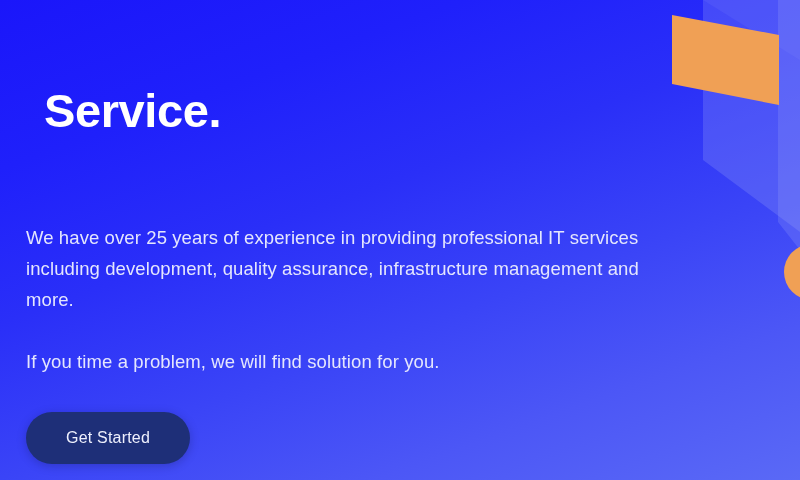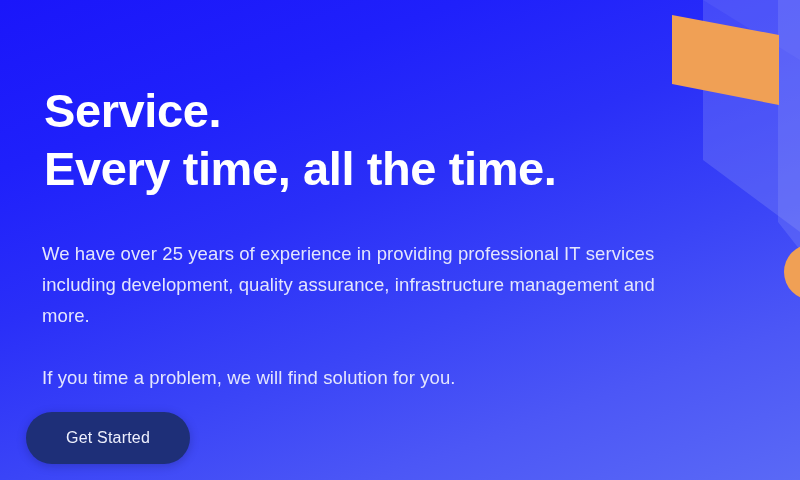--- a/index.html
+++ b/index.html
@@ -62,21 +62,21 @@
     white-space: nowrap;
   }
   .headline .line {
     display: block;
   }
 
   .body-copy {
     position: absolute;
     left: 0;
     top: 222px;
-    margin: 16px;
+    margin: 0;
     width: 620px;
     color: #e4e6fd;
     font-size: 18.5px;
     font-weight: normal;
     line-height: 31px;
     letter-spacing: 0.1px;
   }
   .body-copy .para2 {
     display: block;
     margin-top: 31px;
@@ -124,21 +124,20 @@
 
         <circle cx="812" cy="272" r="28" fill="#F0A055"></circle>
       </g>
     </svg>
   </div>
 
   <div class="content">
 
     <h1 class="headline">
       <span class="line">Service.</span>
-      <span class="line">Every time, all the time.</span>
     </h1>
 
     <div class="body-copy">
       <span class="para1">We have over 25 years of experience in providing professional IT services including development, quality assurance, infrastructure management and more.</span>
       <span class="para2">If you time a problem, we will find solution for you.</span>
     </div>
 
     <button class="cta-button">Get Started</button>
 
   </div>

